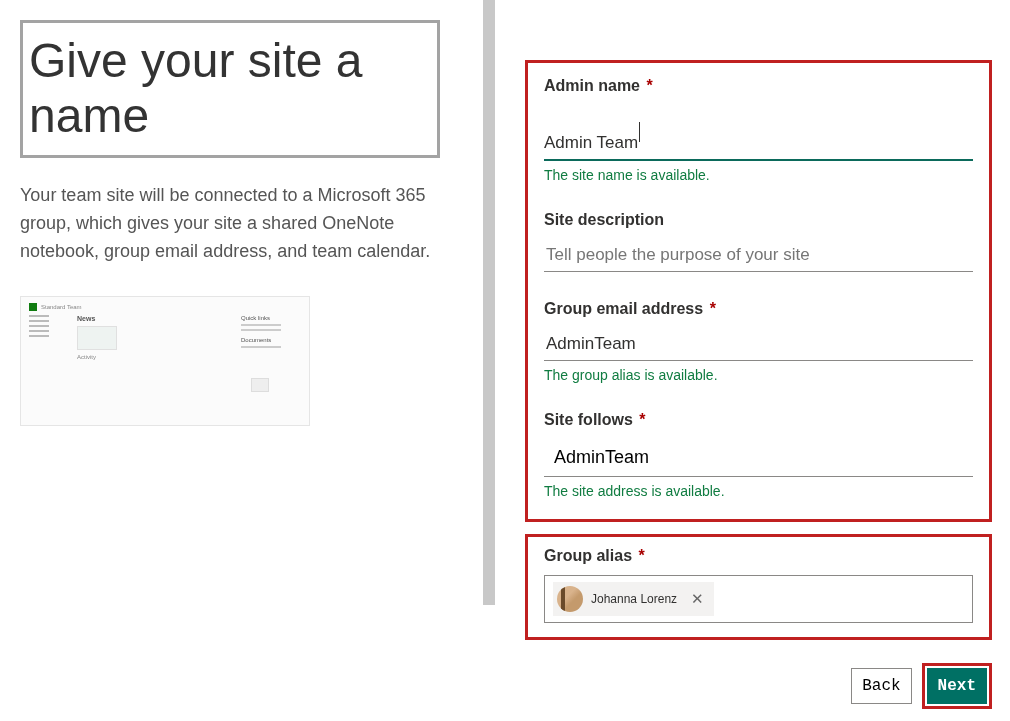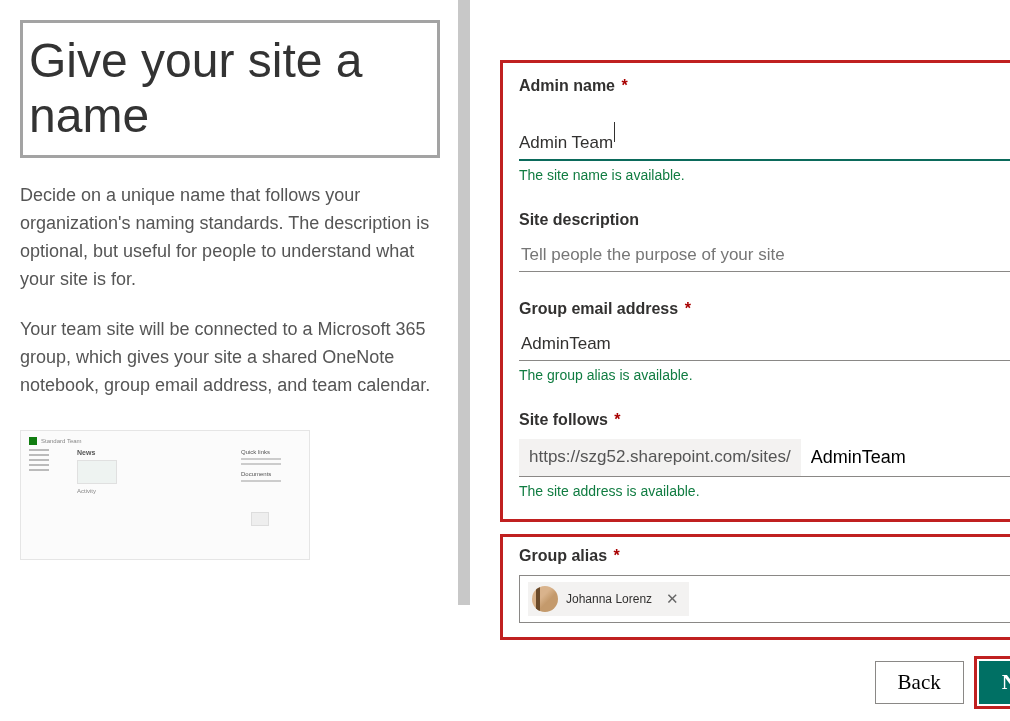--- a/index.html
+++ b/index.html
@@ -155,26 +155,26 @@
 
     .footer {
       position: absolute;
       bottom: 12px;
       right: 18px;
       display: flex;
       gap: 10px;
       align-items: center;
     }
     .btn {
-      font-size: 21px;
-      padding: 8px 22px;
+      font-size: 16px;
+      padding: 8px 10px;
       border: 1px solid #8a8886;
       background: #fff;
       cursor: pointer;
-      font-family: Liberation Serif, serif;
+      font-family: Liberation Mono, monospace;
     }
     .btn-primary {
       background: #007064;
       color: #fff;
       border: 1px solid #007064;
       font-weight: 600;
     }
     .next-wrap {
       border: 3px solid #c02020;
       padding: 2px;
@@ -191,21 +191,20 @@
   </style>
 </head>
 <body>
 
 <div class="container">
   <div class="left-pane">
     <div class="scroll-indicator"></div>
     <div class="title-box">
       <h1 class="title">Give your site a name</h1>
     </div>
-    <p class="desc">Decide on a unique name that follows your organization's naming standards. The description is optional, but useful for people to understand what your site is for.</p>
     <p class="desc">Your team site will be connected to a Microsoft 365 group, which gives your site a shared OneNote notebook, group email address, and team calendar.</p>
 
     <div class="preview">
       <div class="preview-header">
           <div class="preview-logo"></div>
           <span>Standard Team</span>
         </div>
       <div class="preview-body">
         <div class="preview-nav">
             <div></div>
@@ -250,21 +249,20 @@
 
       <div class="form-group">
         <label class="label"><span>Group email address</span> <span class="req">*</span></label>
         <input class="text-input" value="AdminTeam" style="">
         <div class="validation">The group alias is available.</div>
       </div>
 
       <div class="form-group last-in-box">
         <label class="label"><span>Site follows</span> <span class="req">*</span></label>
         <div class="addr-row">
-          <div class="addr-prefix">https://szg52.sharepoint.com/sites/</div>
           <input class="addr-input" value="AdminTeam" style="">
         </div>
         <div class="validation">The site address is available.</div>
       </div>
     </div>
 
     <div class="owner-box">
       <label class="label"><span>Group alias</span> <span class="req">*</span></label>
       <div class="owner-field">
         <div class="persona-chip">

